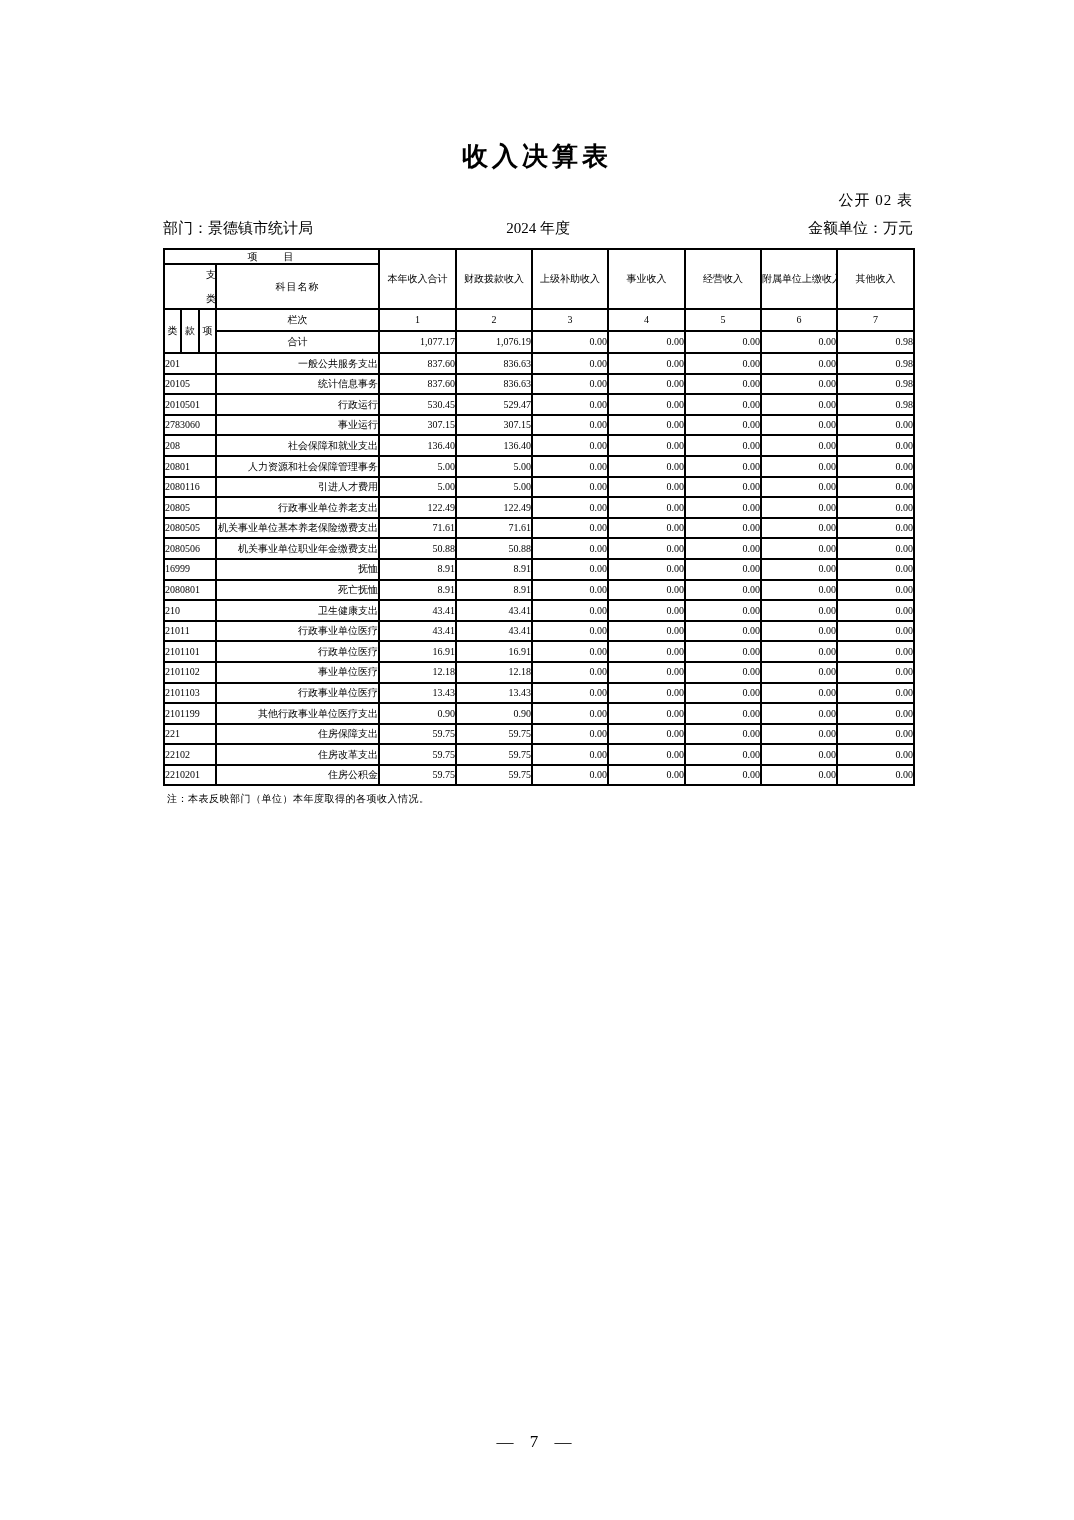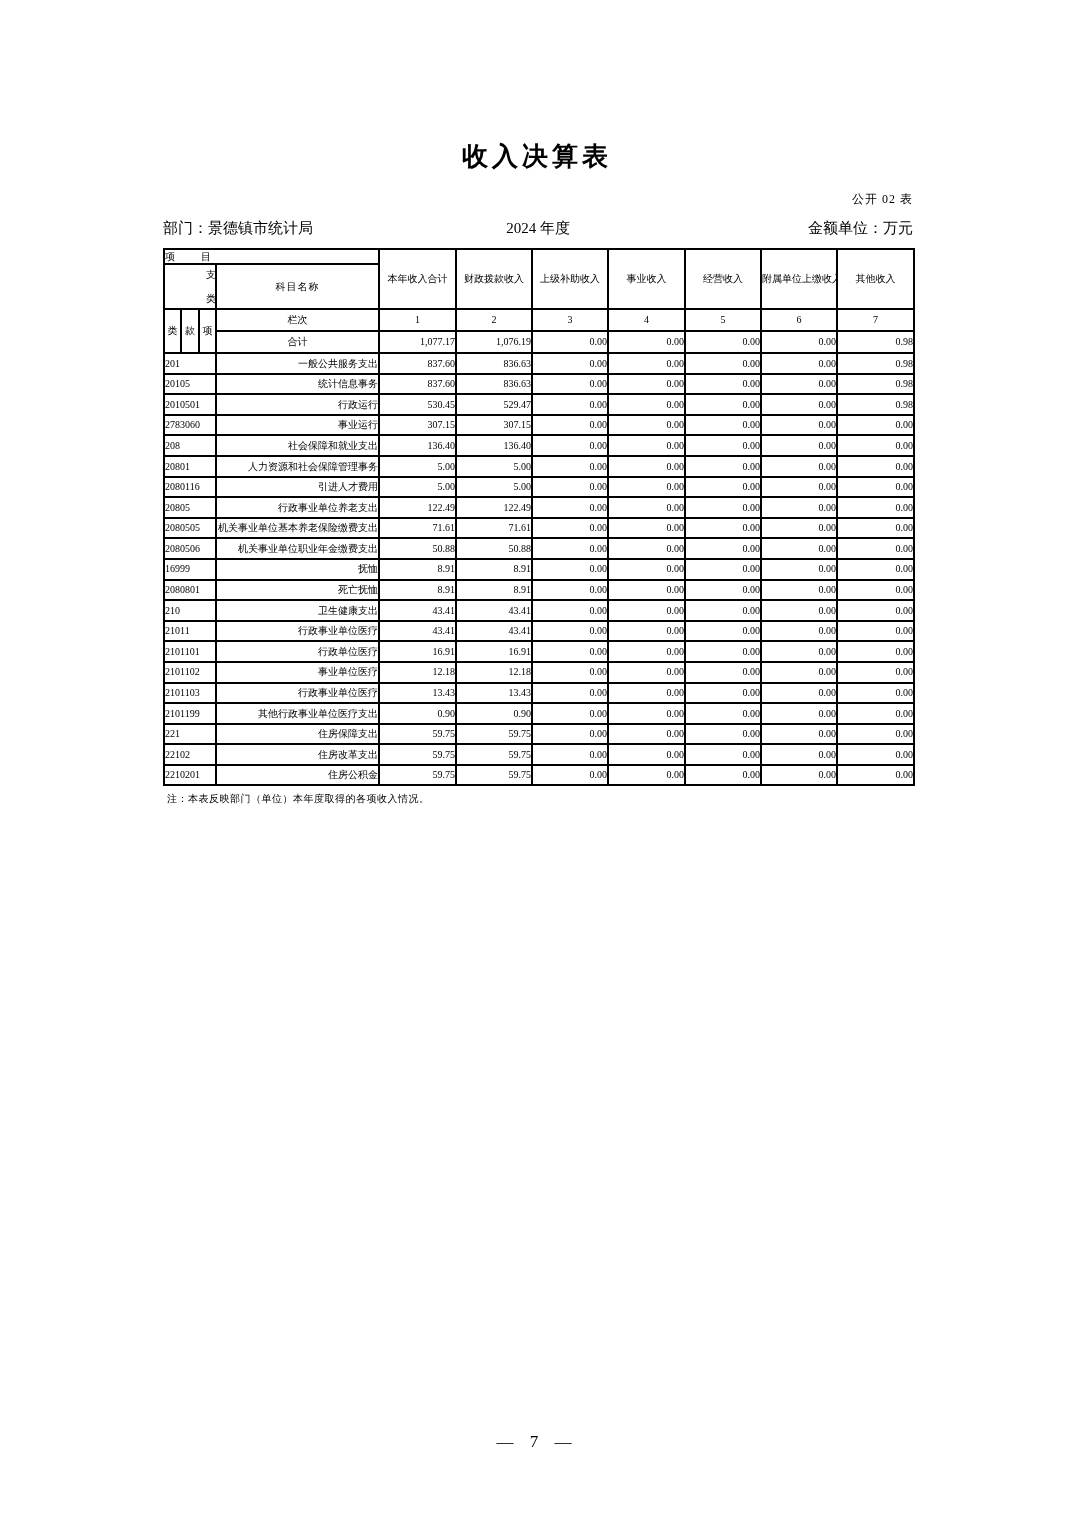--- a/index.html
+++ b/index.html
@@ -12,21 +12,21 @@
   .page { position: relative; width: 1074px; height: 1520px; background: #fff; overflow: hidden; }
 
   .doc-title {
     position: absolute; top: 139px; left: 0; width: 1074px;
     text-align: center;
     font-family: "Liberation Sans", "DejaVu Sans", sans-serif;
     font-weight: bold; font-size: 26px; letter-spacing: 4px;
   }
   .table-label {
     position: absolute; top: 191px; left: 163px; width: 750px;
-    text-align: right; font-size: 12px; letter-spacing: 1px;
+    text-align: right; font-size: 15px; letter-spacing: 1px;
   }
   .meta-row {
     position: absolute; top: 219px; left: 163px; width: 750px;
     display: flex; justify-content: space-between; align-items: baseline;
     font-size: 15px;
   }
   .meta-row > div { white-space: nowrap; }
   .meta-center { position: absolute; left: 0; width: 750px; text-align: center; }
   .meta-left, .meta-right { position: relative; z-index: 1; background: transparent; }
 
@@ -40,21 +40,21 @@
     font-size: 10px; line-height: 1.15;
     overflow: hidden; white-space: nowrap;
     padding: 0;
   }
   tr.h1 { height: 15px; }
   tr.h2 { height: 45px; }
   tr.h3 { height: 22px; }
   tr.h4 { height: 22px; padding-left: 48px; }
   tbody tr { height: 20.6px; }
 
-  td.item-group { text-align: left; vertical-align: middle; letter-spacing: 2px; }
+  td.item-group { text-align: center; vertical-align: middle; letter-spacing: 2px; }
   td.code-label { vertical-align: middle; padding: 5px 3px; white-space: normal; }
   td.code-label .cl-wrap { display: flex; flex-direction: column; justify-content: space-between; height: 36px; margin-left: 41px; }
   td.subject-name-header { text-align: center; vertical-align: middle; letter-spacing: 1px; }
   td.colhead { text-align: center; vertical-align: middle; white-space: normal; font-size: 9.5px; padding: 0 1px; }
   td.sub { text-align: center; vertical-align: middle; }
   td.lanci, td.total-label { text-align: center; vertical-align: middle; }
   td.num { text-align: center; vertical-align: middle; }
   td.val { text-align: right; vertical-align: middle; padding-right: 6px; }
   td.code { text-align: left; vertical-align: middle; padding-left: 5px; }
   td.name { text-align: right; vertical-align: middle; padding-left: 6px; font-size: 9.5px; }

